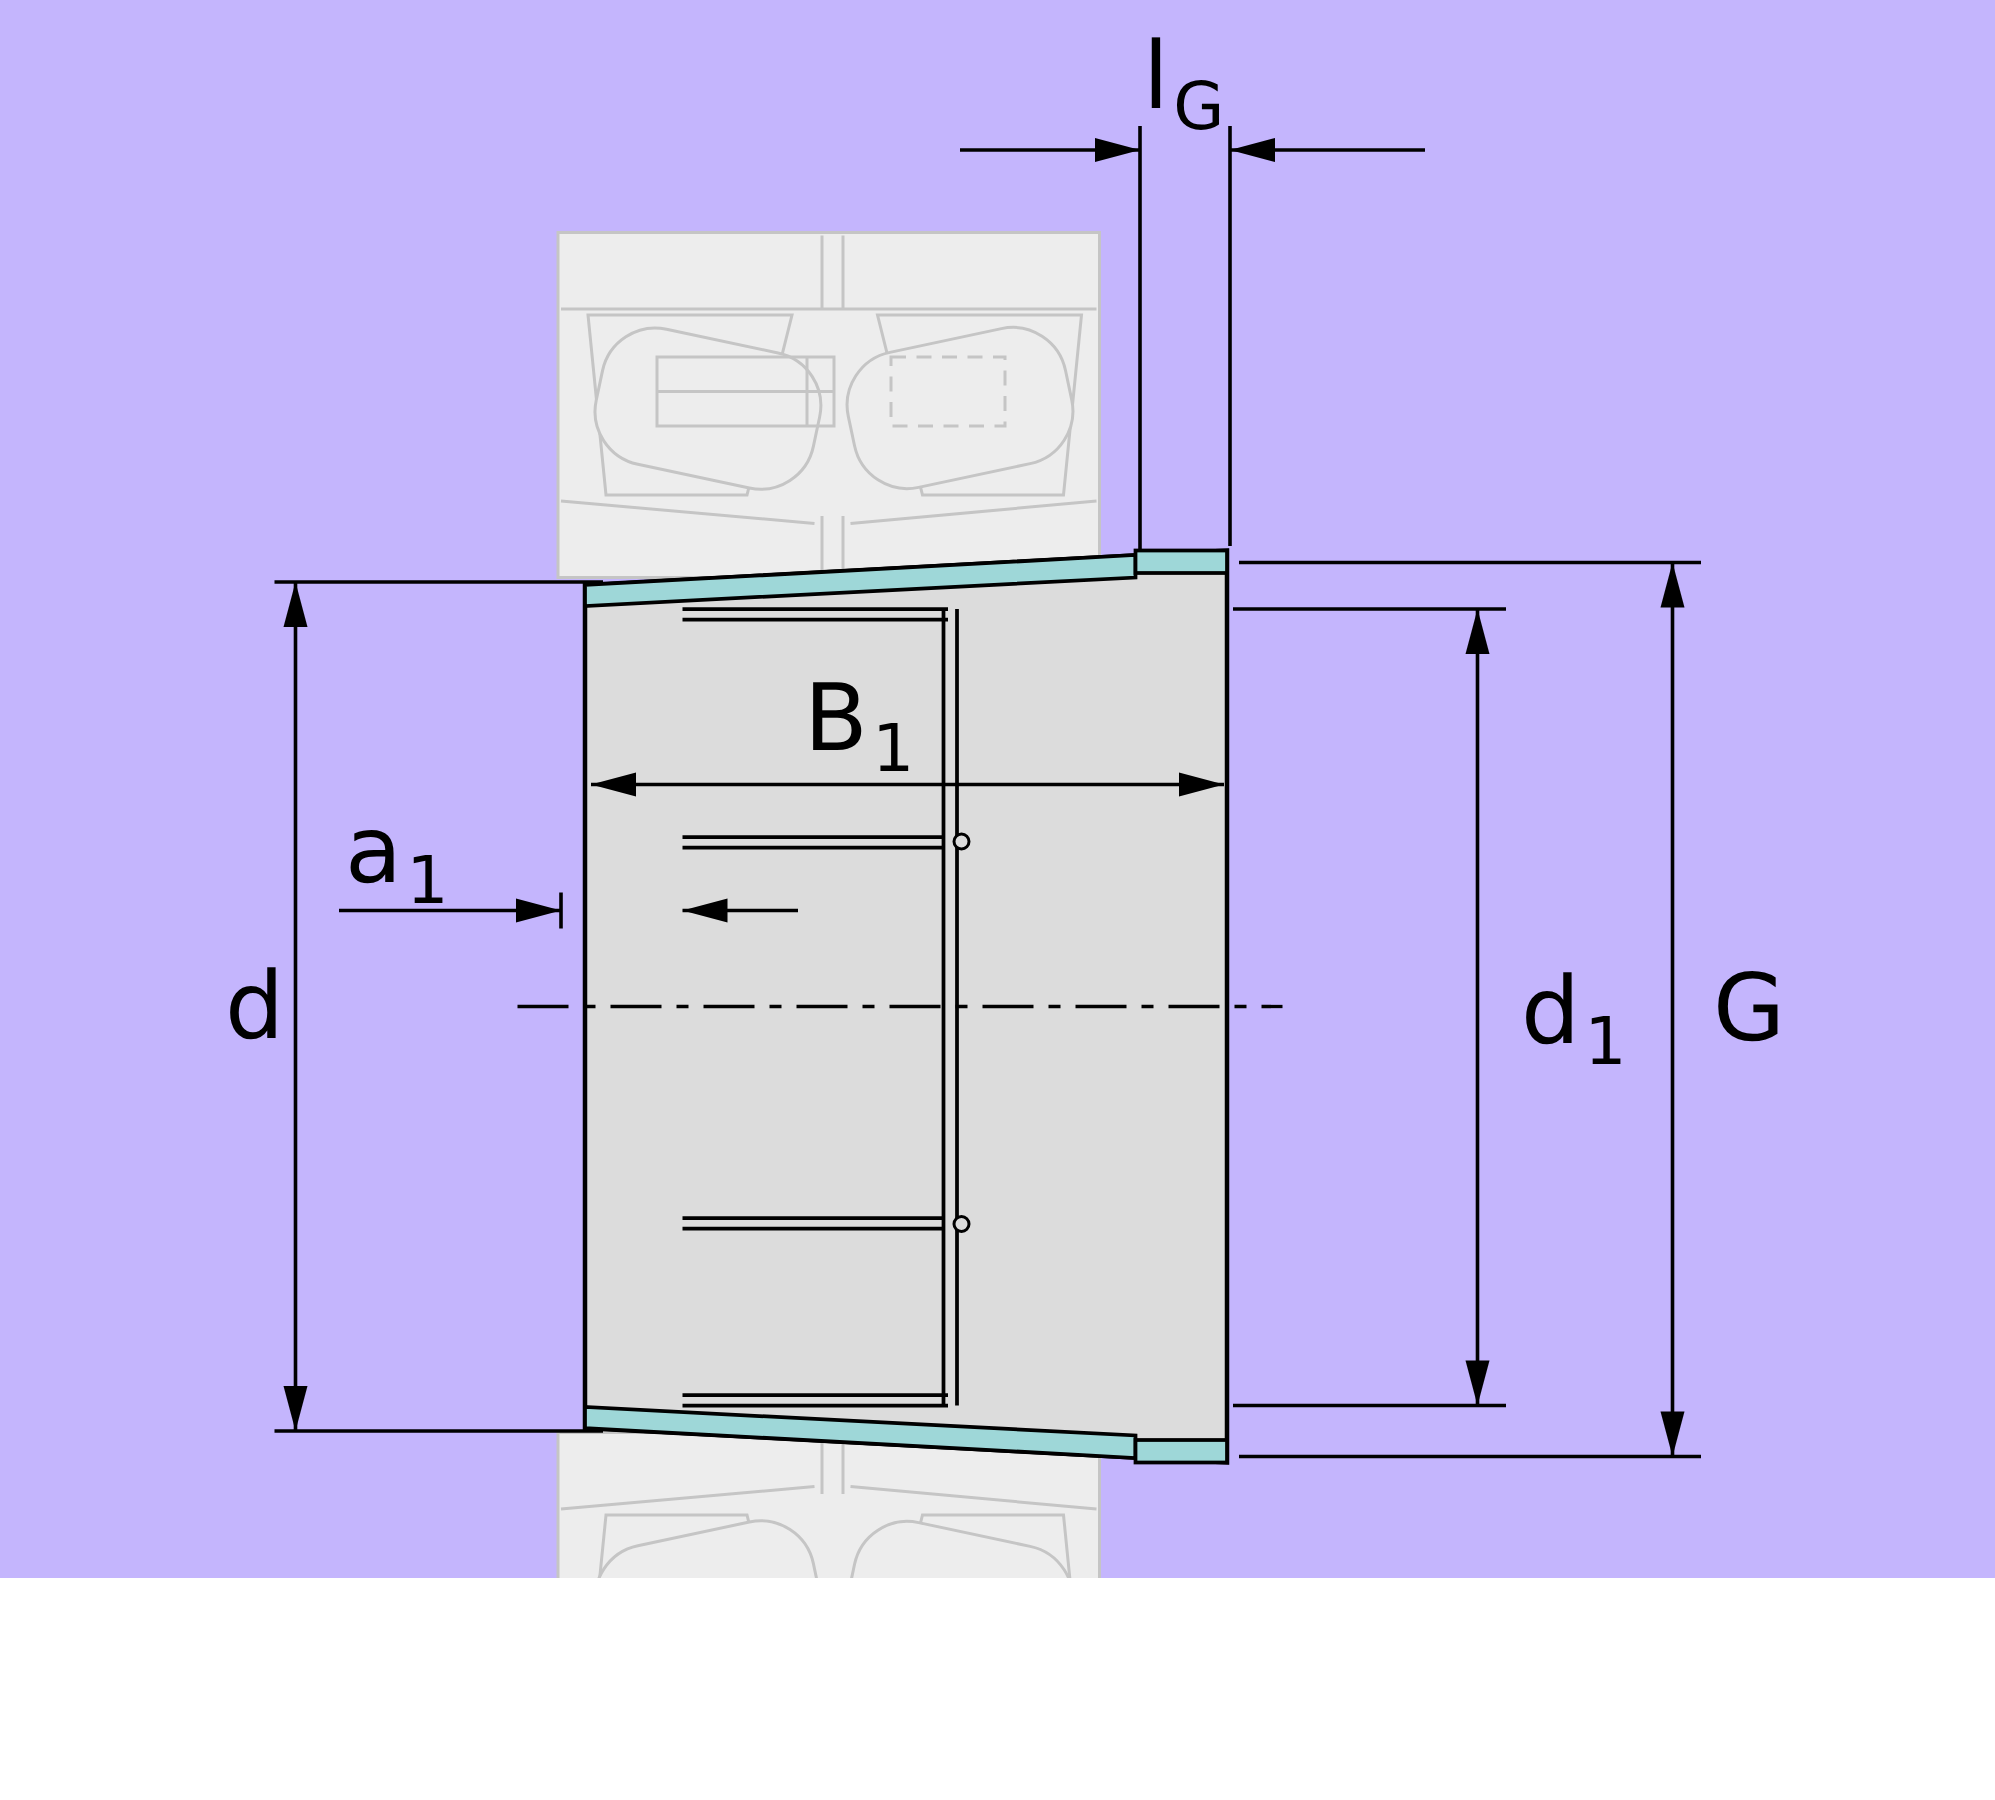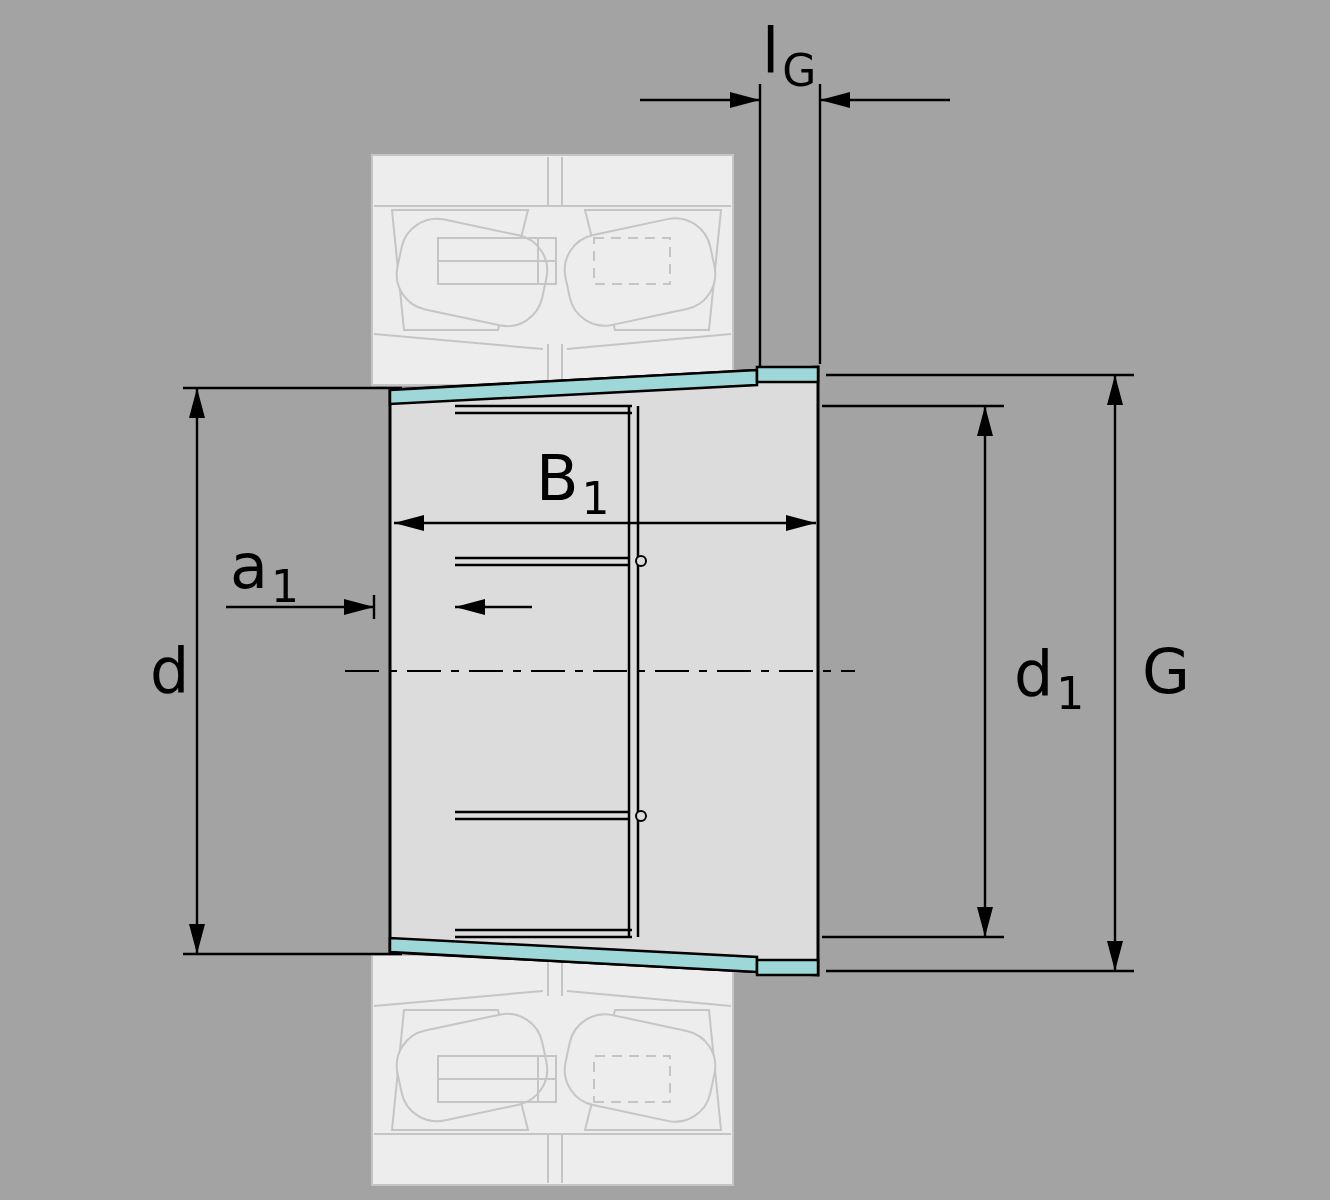--- a/index.html
+++ b/index.html
@@ -1,16 +1,16 @@
 <!DOCTYPE html>
 <html><head>
 <meta charset="utf-8">
 <style>
   html,body{margin:0;padding:0;background:#ffffff;}
-  .stage{position:relative;width:1330px;height:1200px;background:#a3a3a3;overflow:hidden;}
+  .stage{position:relative;width:1330px;height:1052px;background:#c4b5fd;overflow:hidden;}
   svg{position:absolute;left:0;top:0;}
 
   
   .ghost{stroke:#c5c5c5;stroke-width:2;fill:none;}
   .ghost-fill{stroke:#c5c5c5;stroke-width:2;fill:#ededed;}
   .dashed{stroke-dasharray:10 7;}
 
   
   .body{stroke:#000000;stroke-width:3;}
   .taper{stroke:#000000;stroke-width:2.5;}

